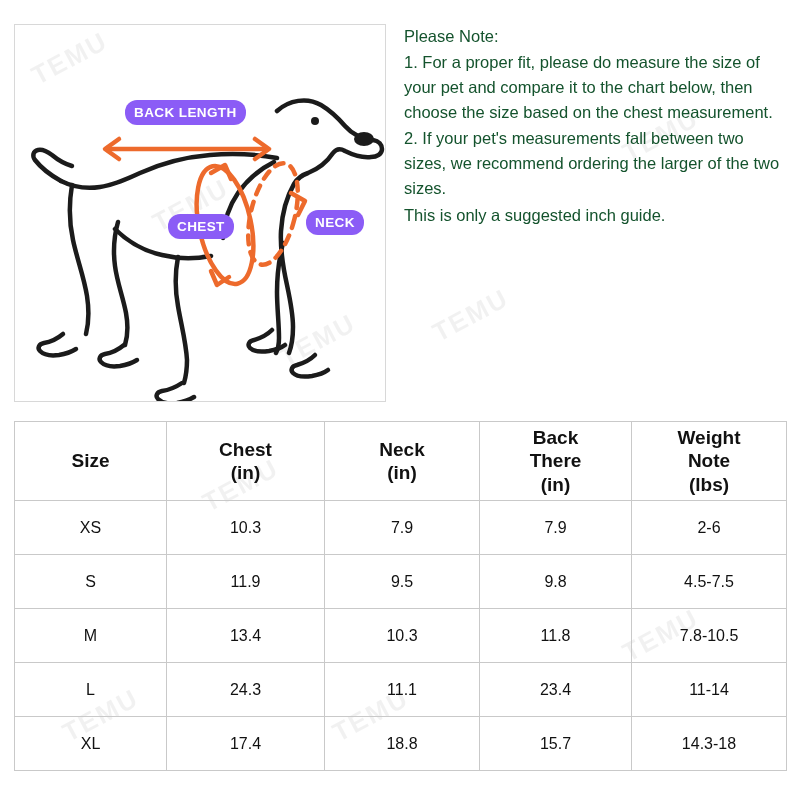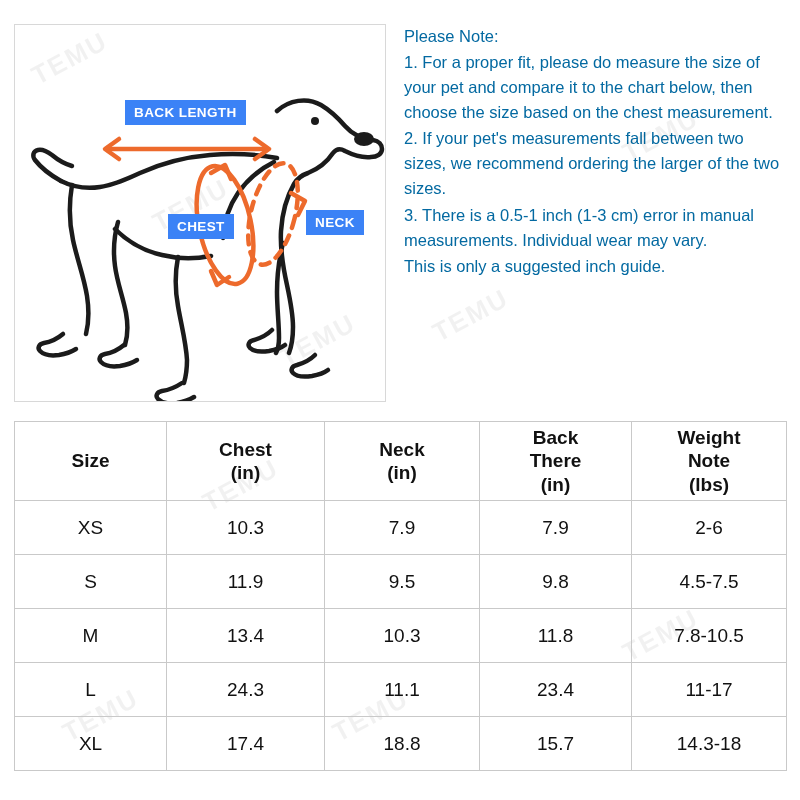--- a/index.html
+++ b/index.html
@@ -44,68 +44,68 @@
   .notes {
     flex: 1 1 auto;
     padding-left: 18px;
     padding-right: 4px;
     box-sizing: border-box;
   }
   .notes p {
     margin: 0 0 1px 0;
     font-size: 16.5px;
     line-height: 1.52;
-    color: #0369a1;
+    color: #14532d;
   }
 
   
   .wm {
     position: absolute;
     font-family: "Liberation Sans", sans-serif;
     font-weight: bold;
     color: rgba(0,0,0,0.055);
     font-size: 26px;
     letter-spacing: 2px;
     transform: rotate(-28deg);
     pointer-events: none;
     user-select: none;
     white-space: nowrap;
   }
 
   
   .dlabel {
     position: absolute;
-    background: #3b82f6;
+    background: #8b5cf6;
     color: #ffffff;
     font-weight: bold;
     font-size: 13.5px;
     letter-spacing: 0.4px;
     padding: 5px 9px;
-    border-radius: 0;
+    border-radius: 12px;
     white-space: nowrap;
   }
 
   
   .table-wrap {
     position: absolute;
     left: 14px;
     top: 421px;
     width: 772px;
   }
   table.size-table {
     border-collapse: collapse;
     width: 772px;
     table-layout: fixed;
   }
   table.size-table th,
   table.size-table td {
     border: 1px solid #c9c9c9;
     text-align: center;
     vertical-align: middle;
-    font-size: 19px;
+    font-size: 16px;
     color: #111111;
     padding: 0;
     height: 53px;
   }
   table.size-table thead th {
     font-weight: bold;
     height: 78px;
     line-height: 1.22;
     font-size: 19px;
   }
@@ -229,21 +229,20 @@
 
       <div class="dlabel" style="left:110px; top:75px;">BACK LENGTH</div>
       <div class="dlabel" style="left:153px; top:189px;">CHEST</div>
       <div class="dlabel" style="left:291px; top:185px;">NECK</div>
     </div>
 
     <div class="notes">
       <p>Please Note:</p>
       <p>1. For a proper fit, please do measure the size of your pet and compare it to the chart below, then choose the size based on the chest measurement.</p>
       <p>2. If your pet's measurements fall between two sizes, we recommend ordering the larger of the two sizes.</p>
-      <p>3. There is a 0.5-1 inch (1-3 cm) error in manual measurements. Individual wear may vary.</p>
       <p>This is only a suggested inch guide.</p>
     </div>
   </div>
 
   <div class="table-wrap">
     <table class="size-table">
       <colgroup>
         <col class="c1">
           <col class="c2">
           <col class="c3">
@@ -295,21 +294,21 @@
           <td>13.4</td>
           <td>10.3</td>
           <td>11.8</td>
           <td>7.8-10.5</td>
         </tr>
         <tr>
           <td>L</td>
           <td>24.3</td>
           <td>11.1</td>
           <td>23.4</td>
-          <td>11-17</td>
+          <td>11-14</td>
         </tr>
         <tr>
           <td>XL</td>
           <td>17.4</td>
           <td>18.8</td>
           <td>15.7</td>
           <td>14.3-18</td>
         </tr>
       </tbody>
     </table>

